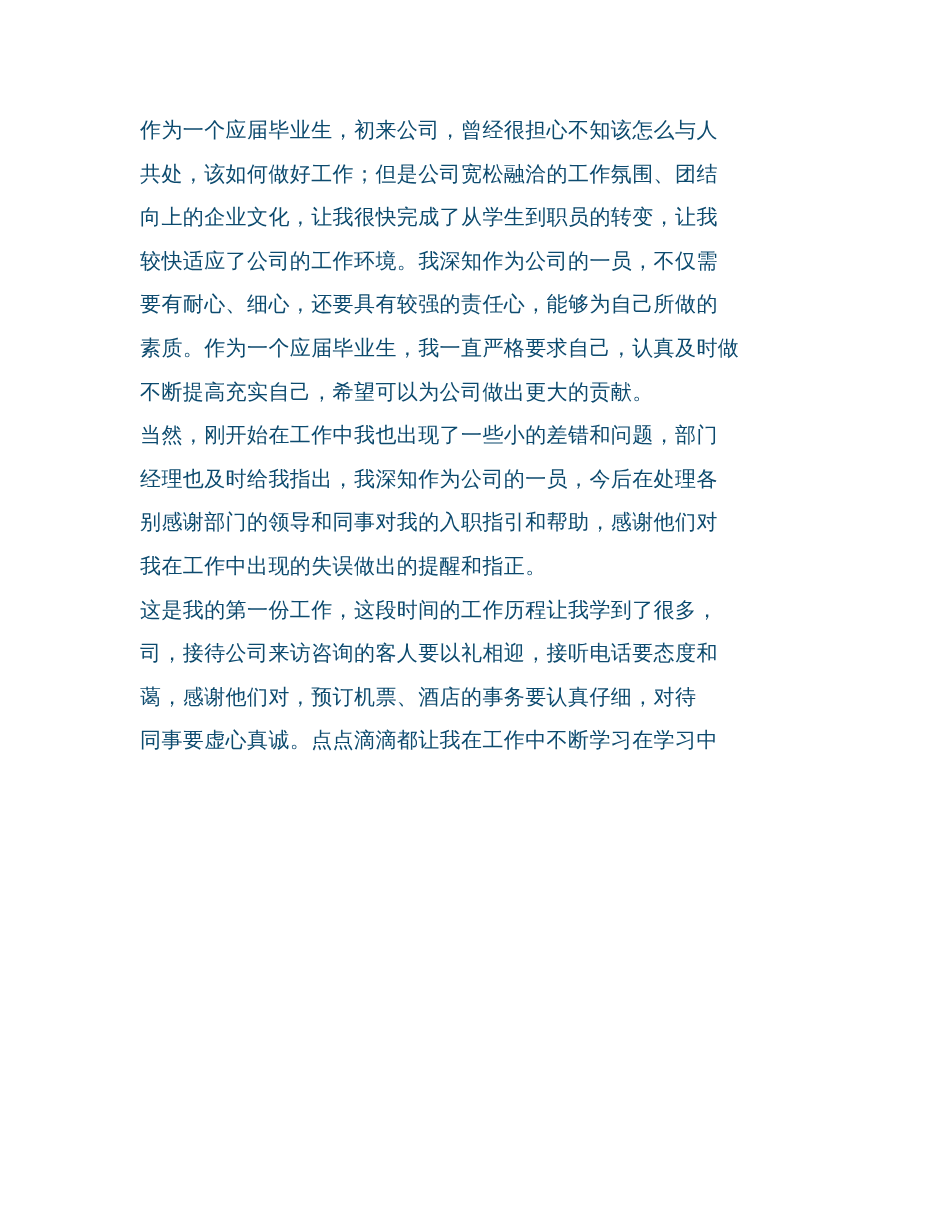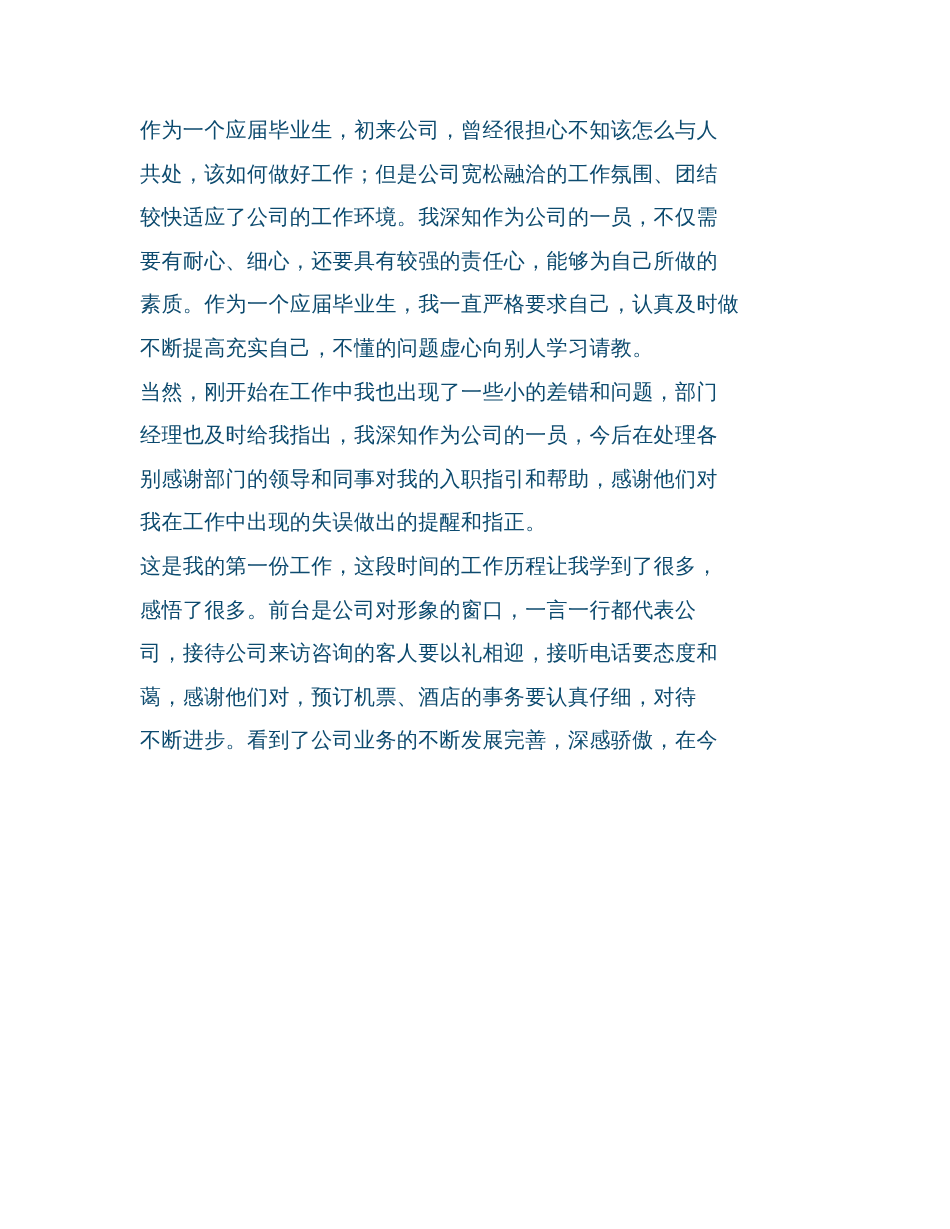--- a/index.html
+++ b/index.html
@@ -40,35 +40,35 @@
   </style>
 </head>
 <body>
 
 <div class="page">
   <div class="content">
 
     <div class="paragraph">
       <span class="line">作为一个应届毕业生，初来公司，曾经很担心不知该怎么与人</span>
       <span class="line">共处，该如何做好工作；但是公司宽松融洽的工作氛围、团结</span>
+      <span class="line">向上的企业文化，让我很快完成了从学生到职员的转变，让我</span>
       <span class="line">较快适应了公司的工作环境。我深知作为公司的一员，不仅需</span>
       <span class="line">要有耐心、细心，还要具有较强的责任心，能够为自己所做的</span>
       <span class="line">素质。作为一个应届毕业生，我一直严格要求自己，认真及时做</span>
-      <span class="line">不断提高充实自己，不懂的问题虚心向别人学习请教。</span>
+      <span class="line">不断提高充实自己，希望可以为公司做出更大的贡献。</span>
     </div>
 
     <div class="paragraph">
       <span class="line">当然，刚开始在工作中我也出现了一些小的差错和问题，部门</span>
       <span class="line">经理也及时给我指出，我深知作为公司的一员，今后在处理各</span>
       <span class="line">别感谢部门的领导和同事对我的入职指引和帮助，感谢他们对</span>
       <span class="line">我在工作中出现的失误做出的提醒和指正。</span>
     </div>
 
     <div class="paragraph">
       <span class="line">这是我的第一份工作，这段时间的工作历程让我学到了很多，</span>
-      <span class="line">感悟了很多。前台是公司对形象的窗口，一言一行都代表公</span>
       <span class="line">司，接待公司来访咨询的客人要以礼相迎，接听电话要态度和</span>
       <span class="line">蔼，感谢他们对，预订机票、酒店的事务要认真仔细，对待</span>
-      <span class="line">不断进步。看到了公司业务的不断发展完善，深感骄傲，在今</span>
+      <span class="line">同事要虚心真诚。点点滴滴都让我在工作中不断学习在学习中</span>
     </div>
 
   </div>
 </div>
 
 </body></html>

